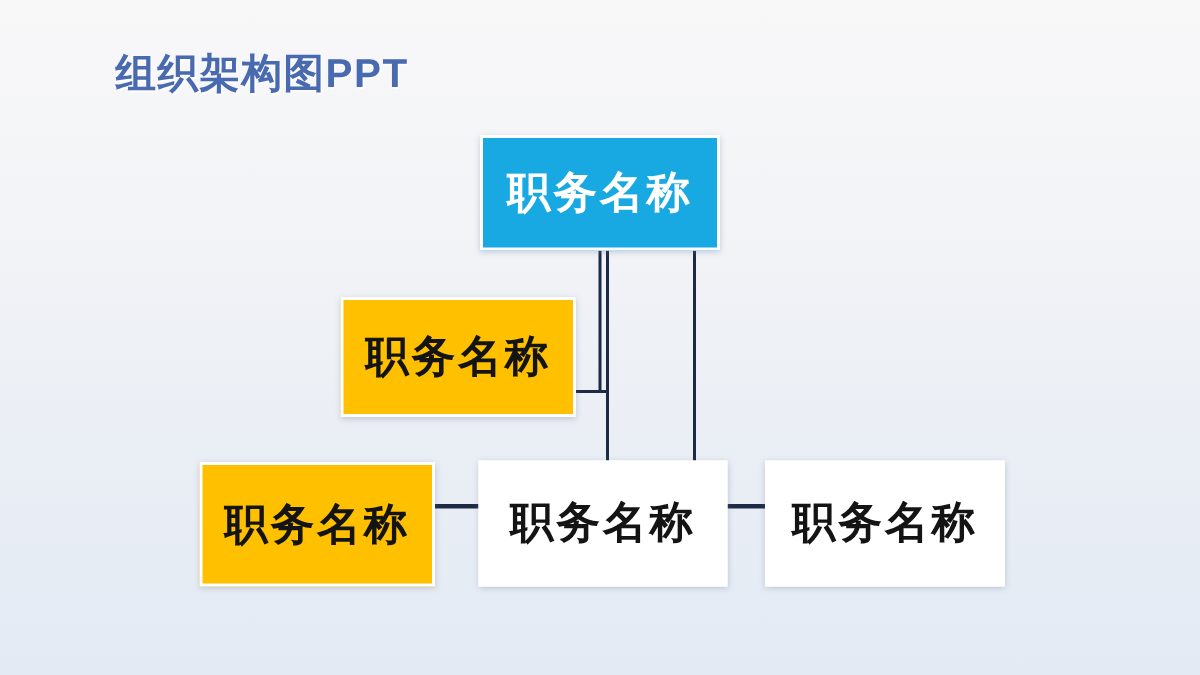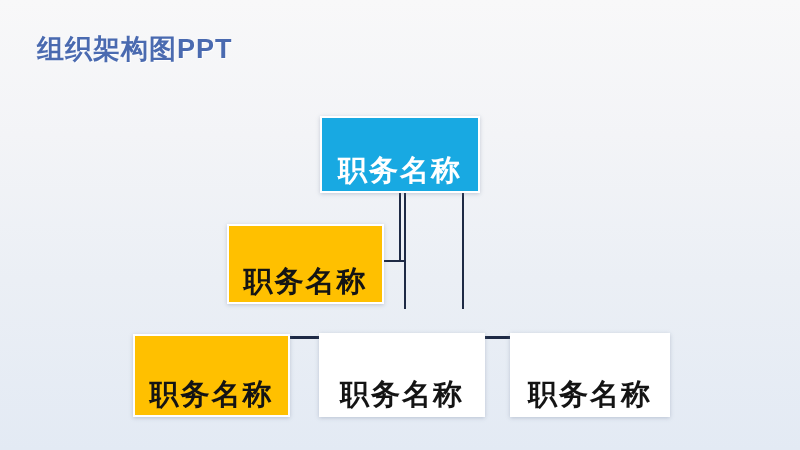--- a/index.html
+++ b/index.html
@@ -20,26 +20,25 @@
     top: 31px;
     font-size: 27px;
     font-weight: 700;
     letter-spacing: 1px;
     text-shadow: 1px 1px 1px rgba(255,255,255,0.85);
   }
 
   .node {
     position: absolute;
     display: flex;
-    align-items: flex-end;
+    align-items: center;
     justify-content: center;
     border: 2px solid #ffffff;
     box-shadow: 0 1px 4px rgba(110,122,150,0.35);
     z-index: 2;
-    margin-top: 26px;
   }
   .node-label {
     font-family: "Liberation Serif", "DejaVu Serif", serif;
     font-size: 29px;
     font-weight: 600;
     letter-spacing: 2px;
     white-space: nowrap;
   }
 
   .connector { position: absolute; z-index: 1; }
@@ -57,21 +56,21 @@
   #conn-v-right   { left: 462px; top: 167px; width: 2px;  height: 142px; }
   #conn-h-elbow   { left: 383px; top: 260px; width: 23px; height: 2px;   }
   #conn-h-bottom1 { left: 289px; top: 336px; width: 32px; height: 3px;   }
   #conn-h-bottom2 { left: 484px; top: 336px; width: 28px; height: 3px;   }
 </style>
 </head>
 <body>
 
 <div class="slide">
 
-  <div class="slide-title" style="color: rgb(74, 106, 176);">组织架构图PPT</div>
+  <div class="slide-title" style="color: rgb(74, 106, 176); margin-left: 40px;">组织架构图PPT</div>
 
   <div class="connector" id="conn-v-elbow" style="background-color: rgb(30, 42, 69);"></div>
   <div class="connector" id="conn-h-elbow" style="background-color: rgb(30, 42, 69);"></div>
   <div class="connector" id="conn-v-mid" style="background-color: rgb(30, 42, 69);"></div>
   <div class="connector" id="conn-v-right" style="background-color: rgb(30, 42, 69);"></div>
   <div class="connector" id="conn-h-bottom1" style="background-color: rgb(30, 42, 69);"></div>
   <div class="connector" id="conn-h-bottom2" style="background-color: rgb(30, 42, 69);"></div>
 
   <div class="node" id="node-root" style="background-color: rgb(24, 169, 226);">
     <span class="node-label" style="color: rgb(255, 255, 255);">职务名称</span>

